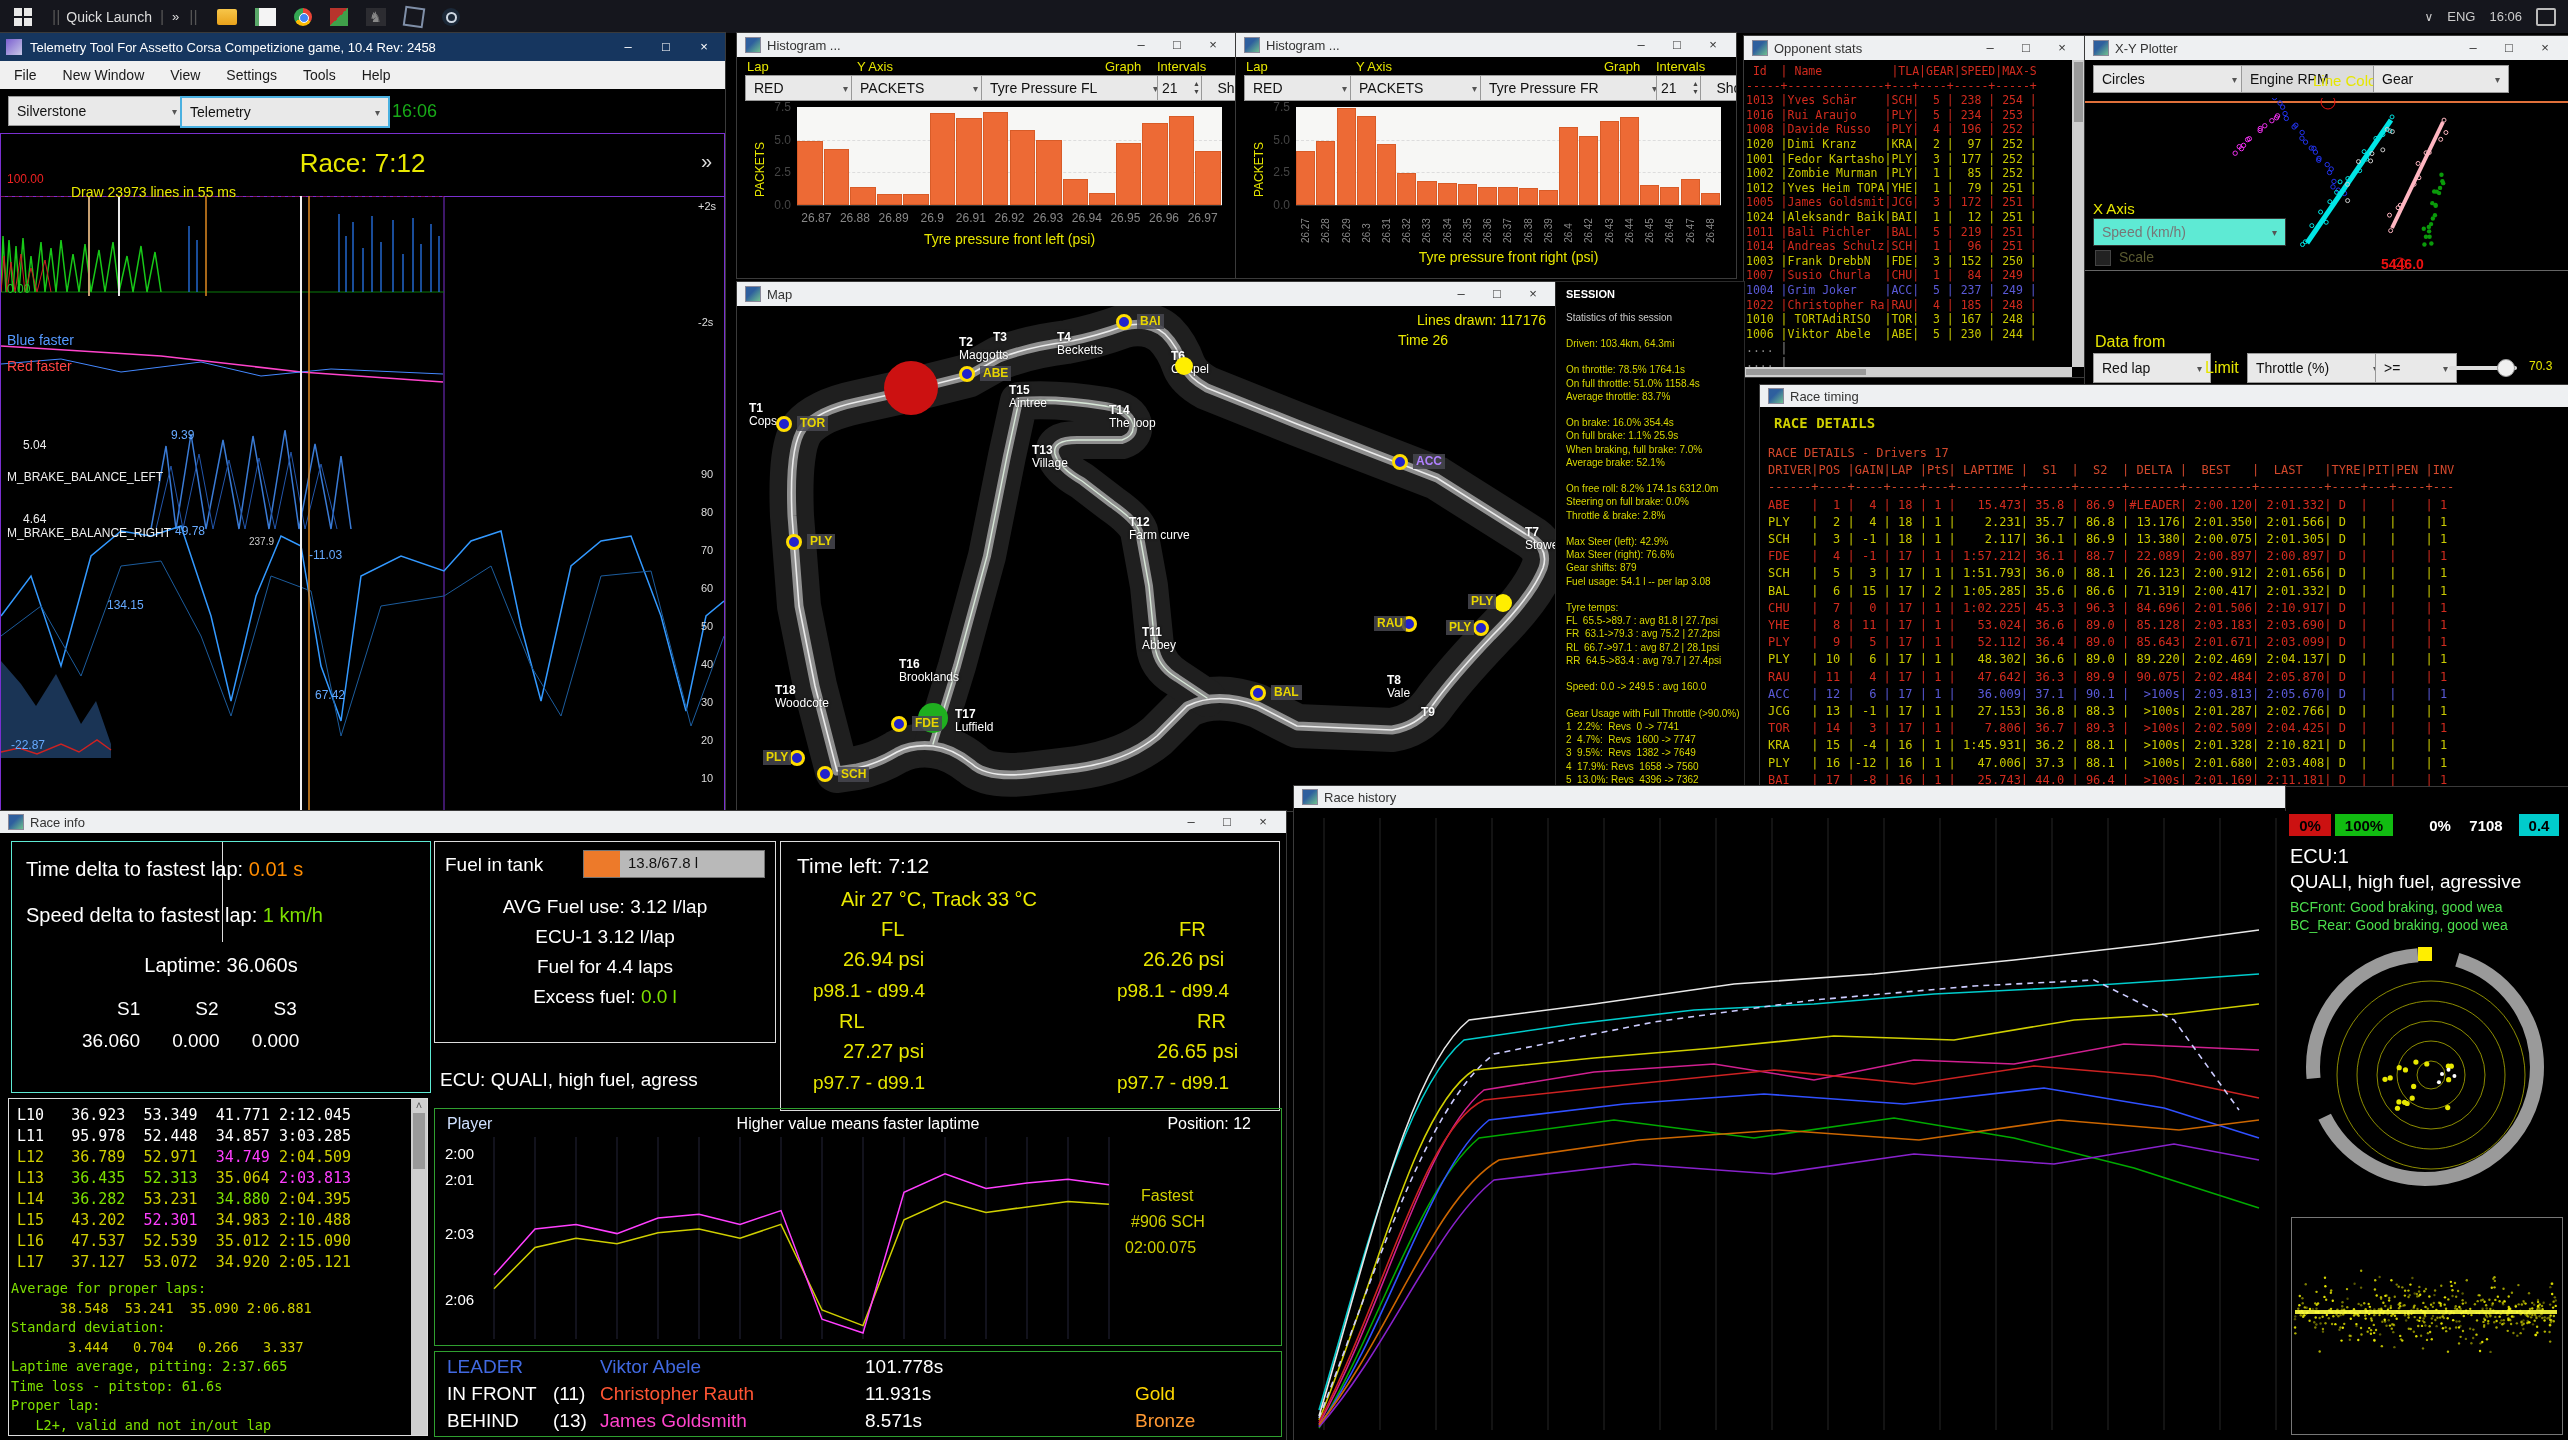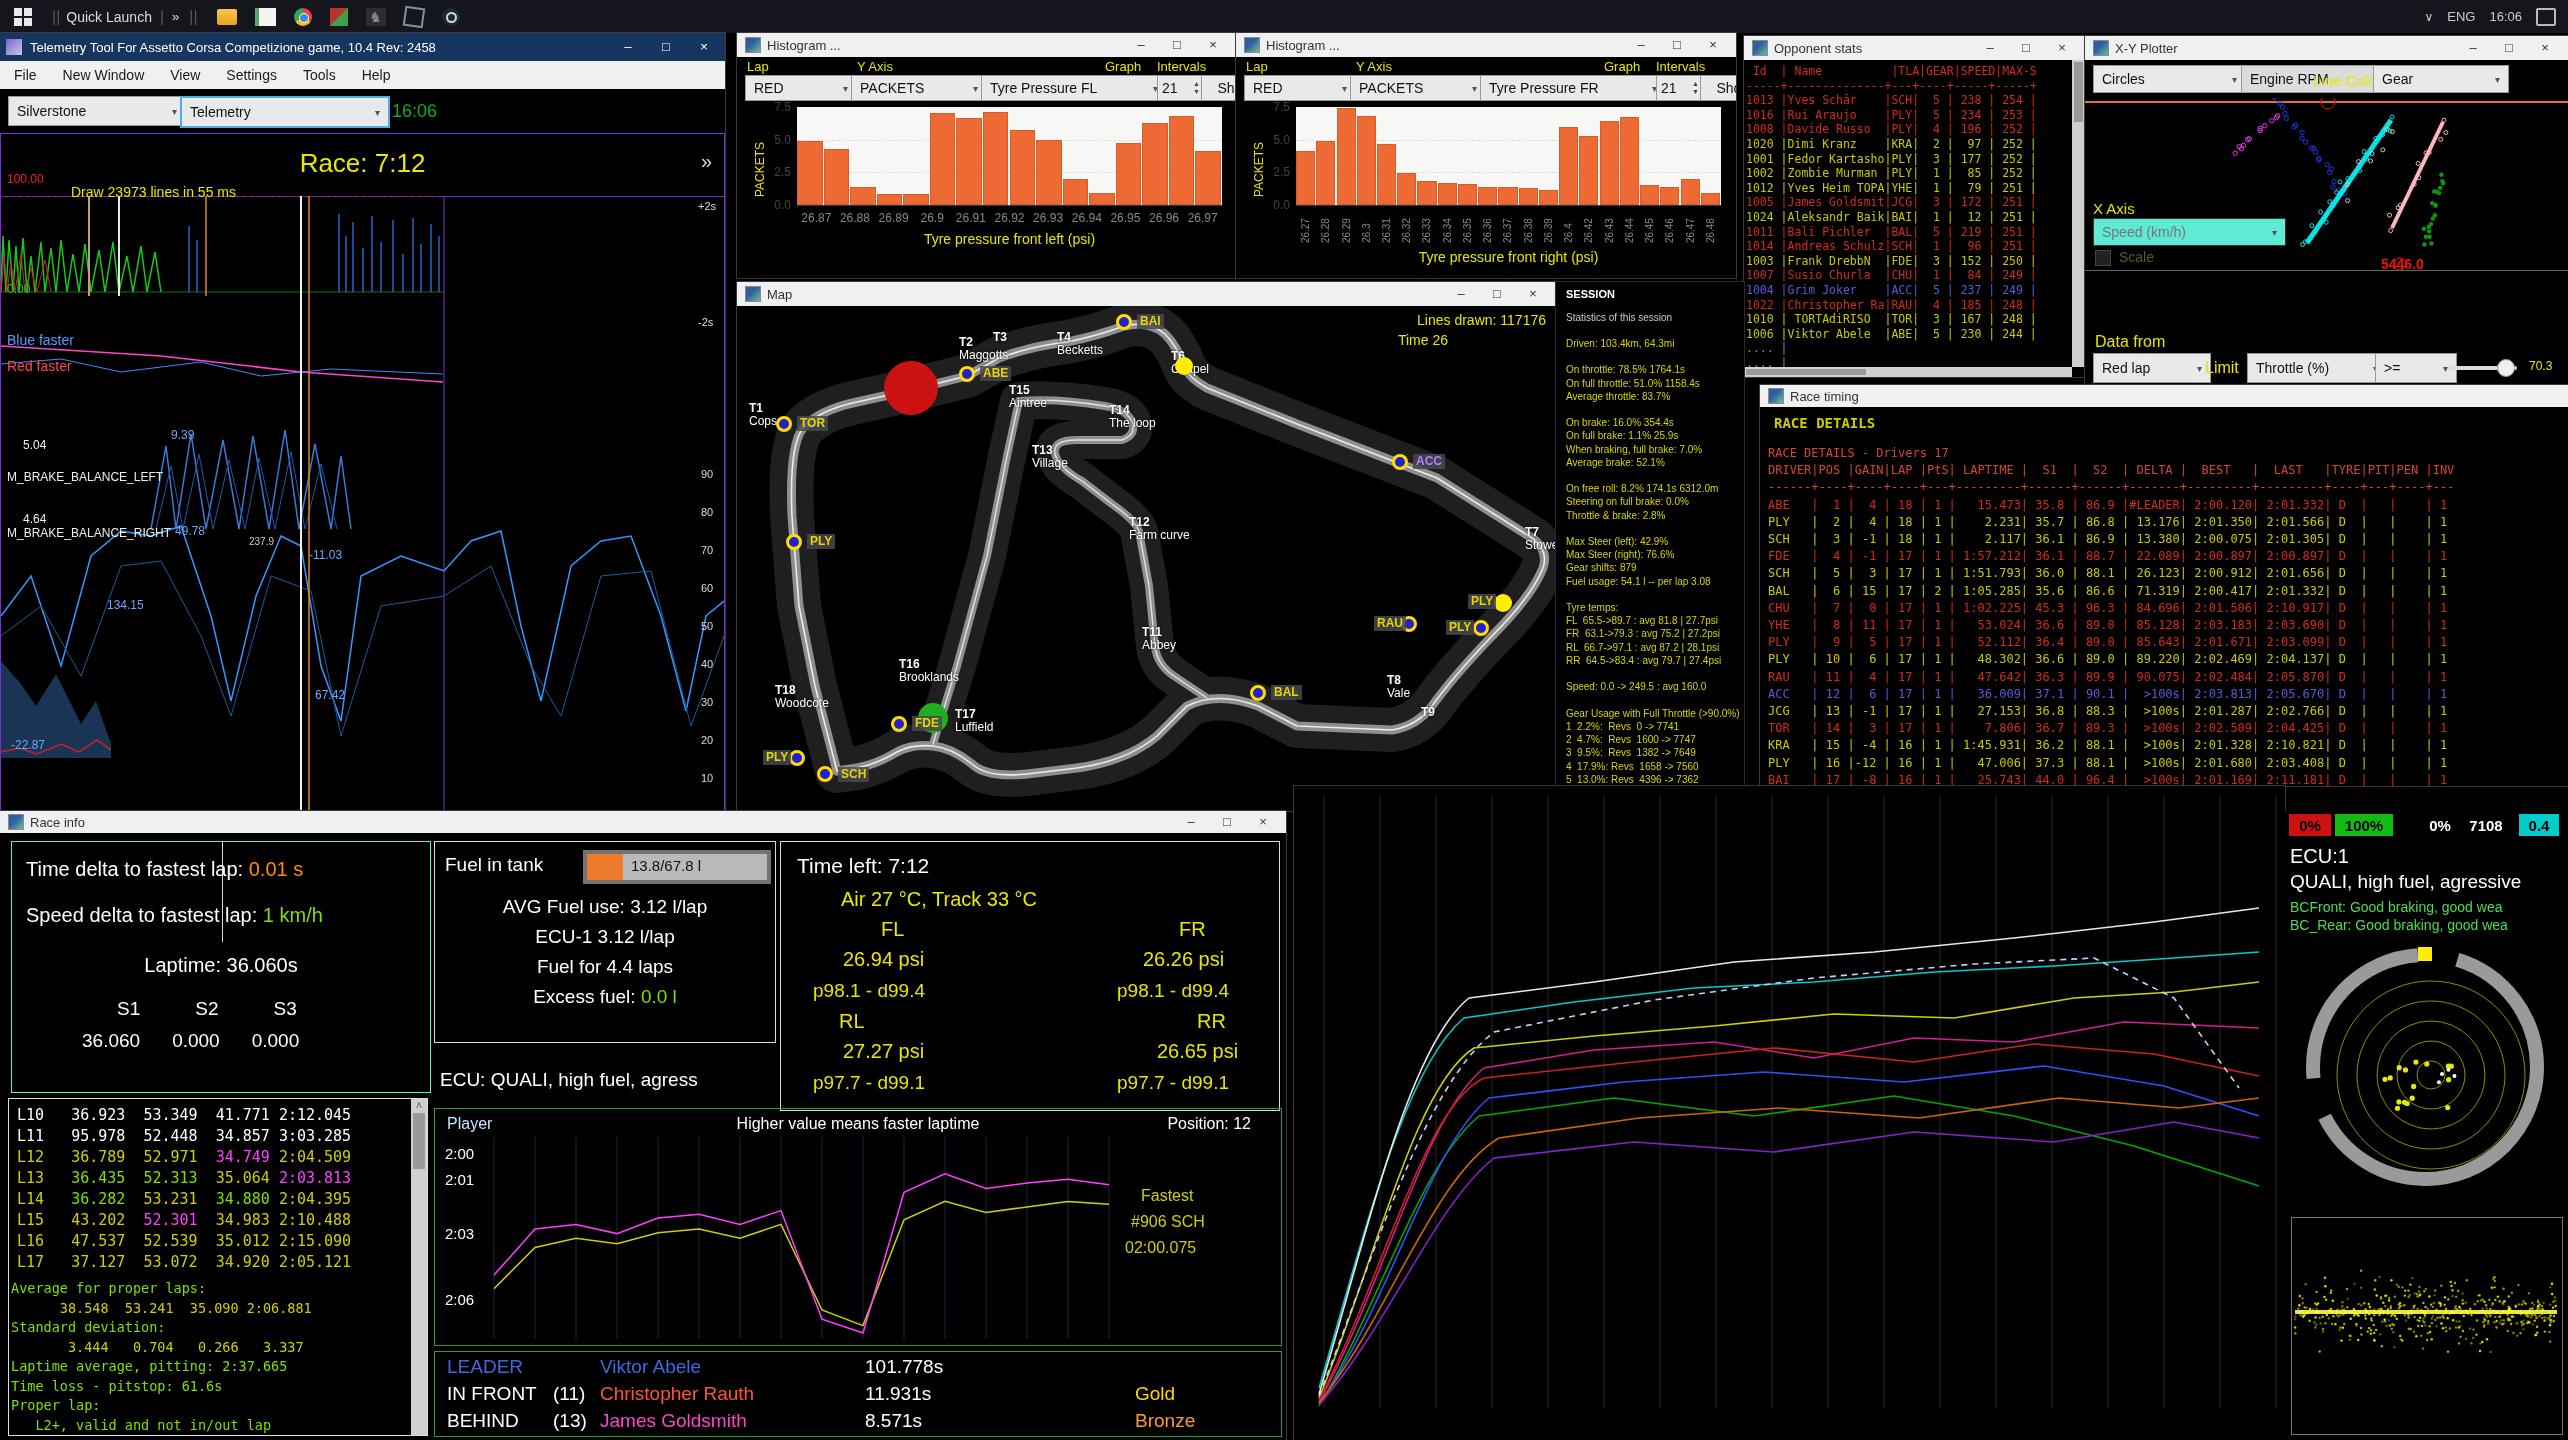--- a/index.html
+++ b/index.html
@@ -668,20 +668,25 @@
     <div class="tb" style="height:22px;">
         <div class="ic"></div>
       <span>Race timing</span>
         <div class="sp"></div>
     </div>
     <div class="mono" style="color:#cfcf00;font-size:14px;font-weight:bold;padding:8px 0 0 14px;">RACE DETAILS</div>
     <div id="rt-body" class="mono" style="padding:14px 0 0 8px;font-size:12px;line-height:17.2px;"><div class="mono" style="color: rgb(210, 72, 44);">RACE DETAILS - Drivers 17</div><div class="mono" style="color: rgb(210, 72, 44);">DRIVER|POS |GAIN|LAP |PtS| LAPTIME |  S1  |  S2  | DELTA |  BEST   |  LAST   |TYRE|PIT|PEN |INV</div><div class="mono" style="color: rgb(210, 72, 44);">------+----+----+----+---+---------+------+------+-------+---------+---------+----+---+----+---</div><div class="mono" style="color: rgb(210, 43, 30);">ABE   |  1 |  4 | 18 | 1 |   15.473| 35.8 | 86.9 |#LEADER| 2:00.120| 2:01.332| D  |   |    | 1</div><div class="mono" style="color: rgb(201, 201, 0);">PLY   |  2 |  4 | 18 | 1 |    2.231| 35.7 | 86.8 | 13.176| 2:01.350| 2:01.566| D  |   |    | 1</div><div class="mono" style="color: rgb(201, 201, 0);">SCH   |  3 | -1 | 18 | 1 |    2.117| 36.1 | 86.9 | 13.380| 2:00.075| 2:01.305| D  |   |    | 1</div><div class="mono" style="color: rgb(210, 43, 30);">FDE   |  4 | -1 | 17 | 1 | 1:57.212| 36.1 | 88.7 | 22.089| 2:00.897| 2:00.897| D  |   |    | 1</div><div class="mono" style="color: rgb(201, 201, 0);">SCH   |  5 |  3 | 17 | 1 | 1:51.793| 36.0 | 88.1 | 26.123| 2:00.912| 2:01.656| D  |   |    | 1</div><div class="mono" style="color: rgb(201, 201, 0);">BAL   |  6 | 15 | 17 | 2 | 1:05.285| 35.6 | 86.6 | 71.319| 2:00.417| 2:01.332| D  |   |    | 1</div><div class="mono" style="color: rgb(210, 43, 30);">CHU   |  7 |  0 | 17 | 1 | 1:02.225| 45.3 | 96.3 | 84.696| 2:01.506| 2:10.917| D  |   |    | 1</div><div class="mono" style="color: rgb(210, 43, 30);">YHE   |  8 | 11 | 17 | 1 |   53.024| 36.6 | 89.0 | 85.128| 2:03.183| 2:03.690| D  |   |    | 1</div><div class="mono" style="color: rgb(210, 43, 30);">PLY   |  9 |  5 | 17 | 1 |   52.112| 36.4 | 89.0 | 85.643| 2:01.671| 2:03.099| D  |   |    | 1</div><div class="mono" style="color: rgb(201, 201, 0);">PLY   | 10 |  6 | 17 | 1 |   48.302| 36.6 | 89.0 | 89.220| 2:02.469| 2:04.137| D  |   |    | 1</div><div class="mono" style="color: rgb(210, 43, 30);">RAU   | 11 |  4 | 17 | 1 |   47.642| 36.3 | 89.9 | 90.075| 2:02.484| 2:05.870| D  |   |    | 1</div><div class="mono" style="color: rgb(90, 90, 216);">ACC   | 12 |  6 | 17 | 1 |   36.009| 37.1 | 90.1 |  &gt;100s| 2:03.813| 2:05.670| D  |   |    | 1</div><div class="mono" style="color: rgb(201, 201, 0);">JCG   | 13 | -1 | 17 | 1 |   27.153| 36.8 | 88.3 |  &gt;100s| 2:01.287| 2:02.766| D  |   |    | 1</div><div class="mono" style="color: rgb(210, 43, 30);">TOR   | 14 |  3 | 17 | 1 |    7.806| 36.7 | 89.3 |  &gt;100s| 2:02.509| 2:04.425| D  |   |    | 1</div><div class="mono" style="color: rgb(201, 201, 0);">KRA   | 15 | -4 | 16 | 1 | 1:45.931| 36.2 | 88.1 |  &gt;100s| 2:01.328| 2:10.821| D  |   |    | 1</div><div class="mono" style="color: rgb(201, 201, 0);">PLY   | 16 |-12 | 16 | 1 |   47.006| 37.3 | 88.1 |  &gt;100s| 2:01.680| 2:03.408| D  |   |    | 1</div><div class="mono" style="color: rgb(210, 43, 30);">BAI   | 17 | -8 | 16 | 1 |   25.743| 44.0 | 96.4 |  &gt;100s| 2:01.169| 2:11.181| D  |   |    | 1</div></div>
   </div>
 
   <div class="win" style="left:1294px;top:786px;width:991px;height:654px;overflow:hidden;">
+    <div class="tb" style="height:22px;">
+        <div class="ic"></div>
+      <span>Race history</span>
+        <div class="sp"></div>
+    </div>
     <svg id="rh-chart" width="991" height="632">
         <line x1="30" x2="30" y1="10" y2="622" stroke="#262626"></line>
         <line x1="86" x2="86" y1="10" y2="622" stroke="#262626"></line>
         <line x1="142" x2="142" y1="10" y2="622" stroke="#262626"></line>
         <line x1="198" x2="198" y1="10" y2="622" stroke="#262626"></line>
         <line x1="254" x2="254" y1="10" y2="622" stroke="#262626"></line>
         <line x1="310" x2="310" y1="10" y2="622" stroke="#262626"></line>
         <line x1="366" x2="366" y1="10" y2="622" stroke="#262626"></line>
         <line x1="422" x2="422" y1="10" y2="622" stroke="#262626"></line>
         <line x1="478" x2="478" y1="10" y2="622" stroke="#262626"></line>
@@ -738,21 +743,21 @@
       <div id="laps-rows" class="mono" style="padding:6px 0 0 8px;font-size:15px;line-height:21px;"><div class="mono"><span class="lw">L10 </span><span class="lw">  36.923</span><span class="lw">  53.349</span><span class="lw">  41.771</span><span class="lw"> 2:12.045</span></div><div class="mono"><span class="lw">L11 </span><span class="lw">  95.978</span><span class="lw">  52.448</span><span class="lw">  34.857</span><span class="lw"> 3:03.285</span></div><div class="mono"><span class="ly">L12 </span><span class="ly">  36.789</span><span class="ly">  52.971</span><span class="lm">  34.749</span><span class="ly"> 2:04.509</span></div><div class="mono"><span class="ly">L13 </span><span class="lg">  36.435</span><span class="lg">  52.313</span><span class="ly">  35.064</span><span class="lm"> 2:03.813</span></div><div class="mono"><span class="ly">L14 </span><span class="lg">  36.282</span><span class="ly">  53.231</span><span class="lg">  34.880</span><span class="ly"> 2:04.395</span></div><div class="mono"><span class="ly">L15 </span><span class="ly">  43.202</span><span class="lm">  52.301</span><span class="ly">  34.983</span><span class="ly"> 2:10.488</span></div><div class="mono"><span class="ly">L16 </span><span class="ly">  47.537</span><span class="ly">  52.539</span><span class="ly">  35.012</span><span class="ly"> 2:15.090</span></div><div class="mono"><span class="ly">L17 </span><span class="ly">  37.127</span><span class="ly">  53.072</span><span class="ly">  34.920</span><span class="ly"> 2:05.121</span></div></div>
       <div id="laps-footer" class="mono" style="padding:6px 0 0 2px;font-size:13.5px;line-height:19.5px;"><div class="mono lg">Average for proper laps:</div><div class="mono ly">      38.548  53.241  35.090 2:06.881</div><div class="mono lg">Standard deviation:</div><div class="mono ly">       3.444   0.704   0.266   3.337</div><div class="mono lg">Laptime average, pitting: 2:37.665</div><div class="mono lg">Time loss - pitstop: 61.6s</div><div class="mono lg">Proper lap:</div><div class="mono lg">   L2+, valid and not in/out lap</div></div>
       <div class="scroll" style="right:0;top:0;width:16px;bottom:0;">
         <div style="text-align:center;color:#555;font-size:11px;">˄</div>
         <div class="thumb" style="left:2px;top:14px;width:12px;height:56px;"></div>
       </div>
     </div>
 
     <div class="abs" style="left:434px;top:30px;width:340px;height:200px;border:1px solid #ddd;">
       <span class="abs" style="left:10px;top:12px;color:#fff;font-size:19px;">Fuel in tank</span>
-      <div class="abs" style="left:148px;top:8px;width:180px;height:26px;background:#b9b9b9;border:4px solid #737373;">
+      <div class="abs" style="left:148px;top:8px;width:180px;height:26px;background:#b9b9b9;border:1px solid #737373;">
         <div id="fuel-fill" style="position: absolute; left: 0px; top: 0px; bottom: 0px; background: rgb(237, 122, 42); width: 20%;"></div>
         <span style="position:absolute;left:44px;top:3px;color:#111;font-size:15px;">13.8/67.8 l</span>
       </div>
       <div class="abs" style="left:0;right:0;top:50px;text-align:center;color:#fff;font-size:19px;line-height:30px;">
         <div>AVG Fuel use: 3.12 l/lap</div>
         <div>ECU-1 3.12 l/lap</div>
         <div>Fuel for 4.4 laps</div>
         <div><span>Excess fuel:</span> <span style="color:#7ee000;">0.0 l</span></div>
       </div>
     </div>

